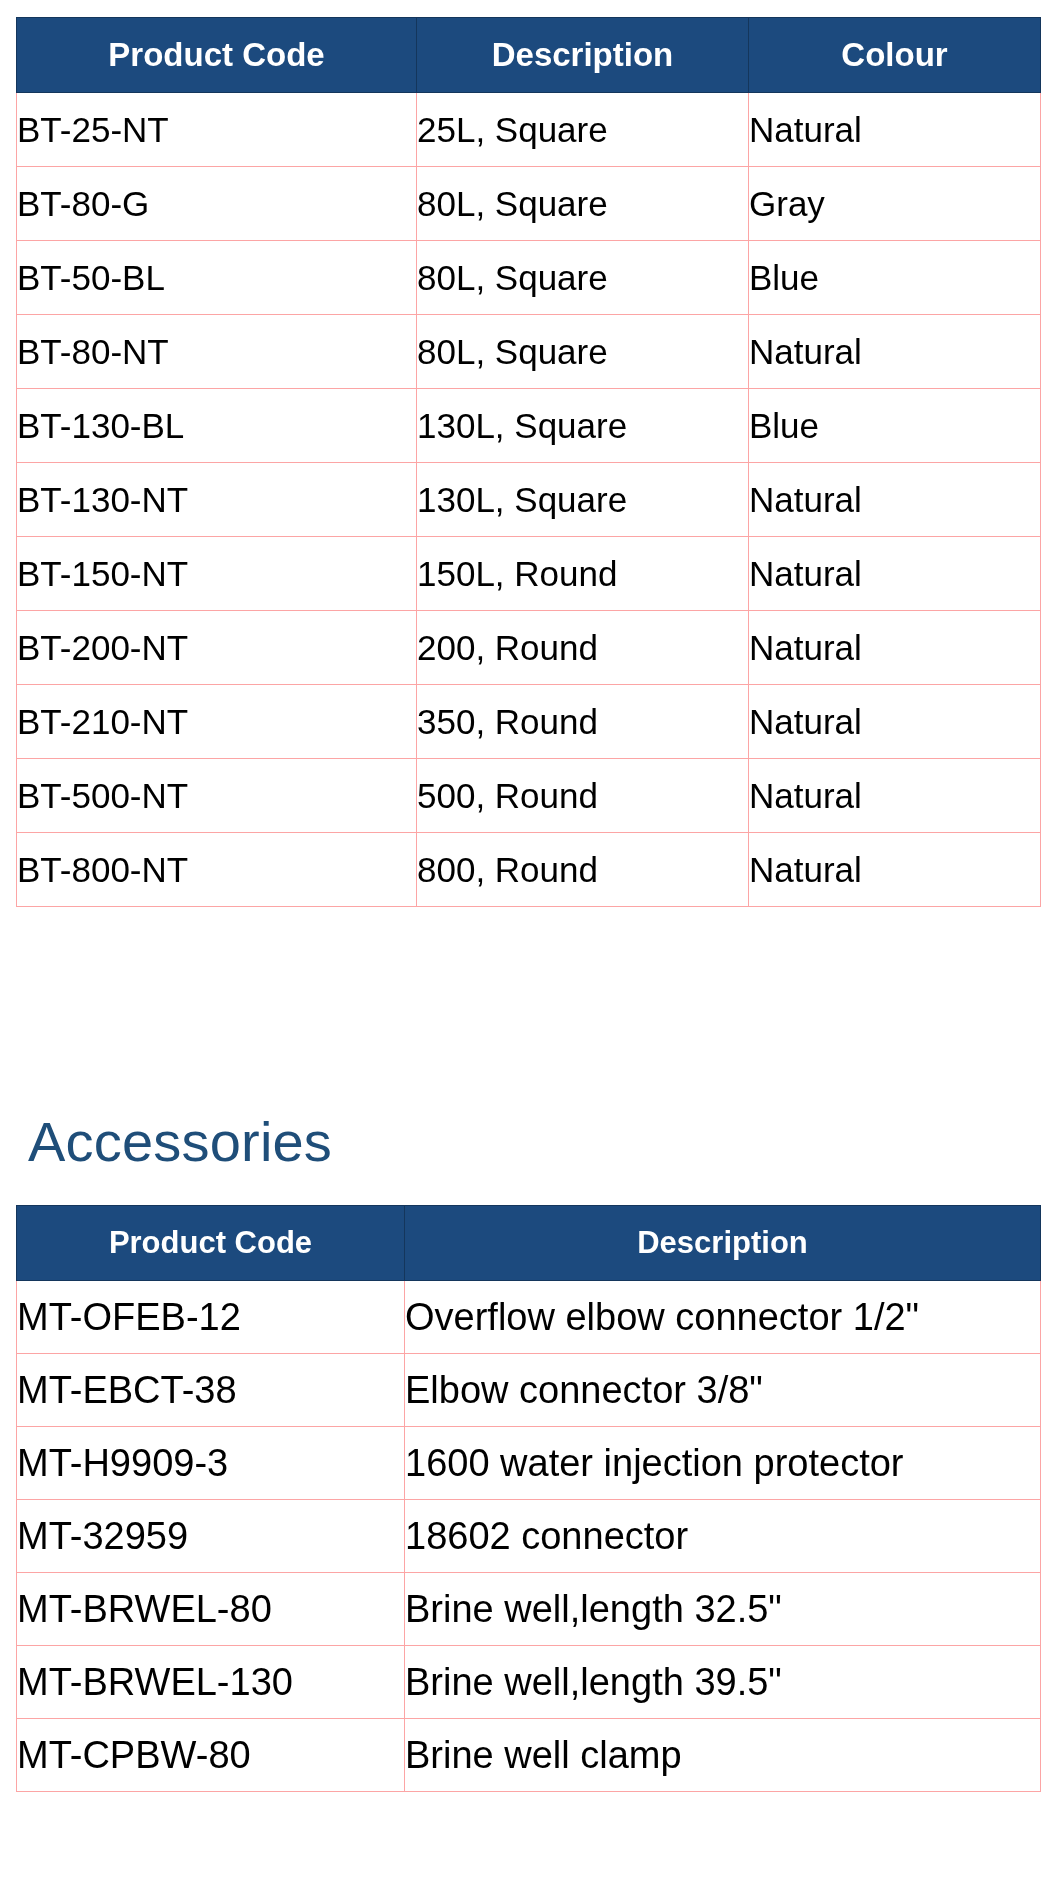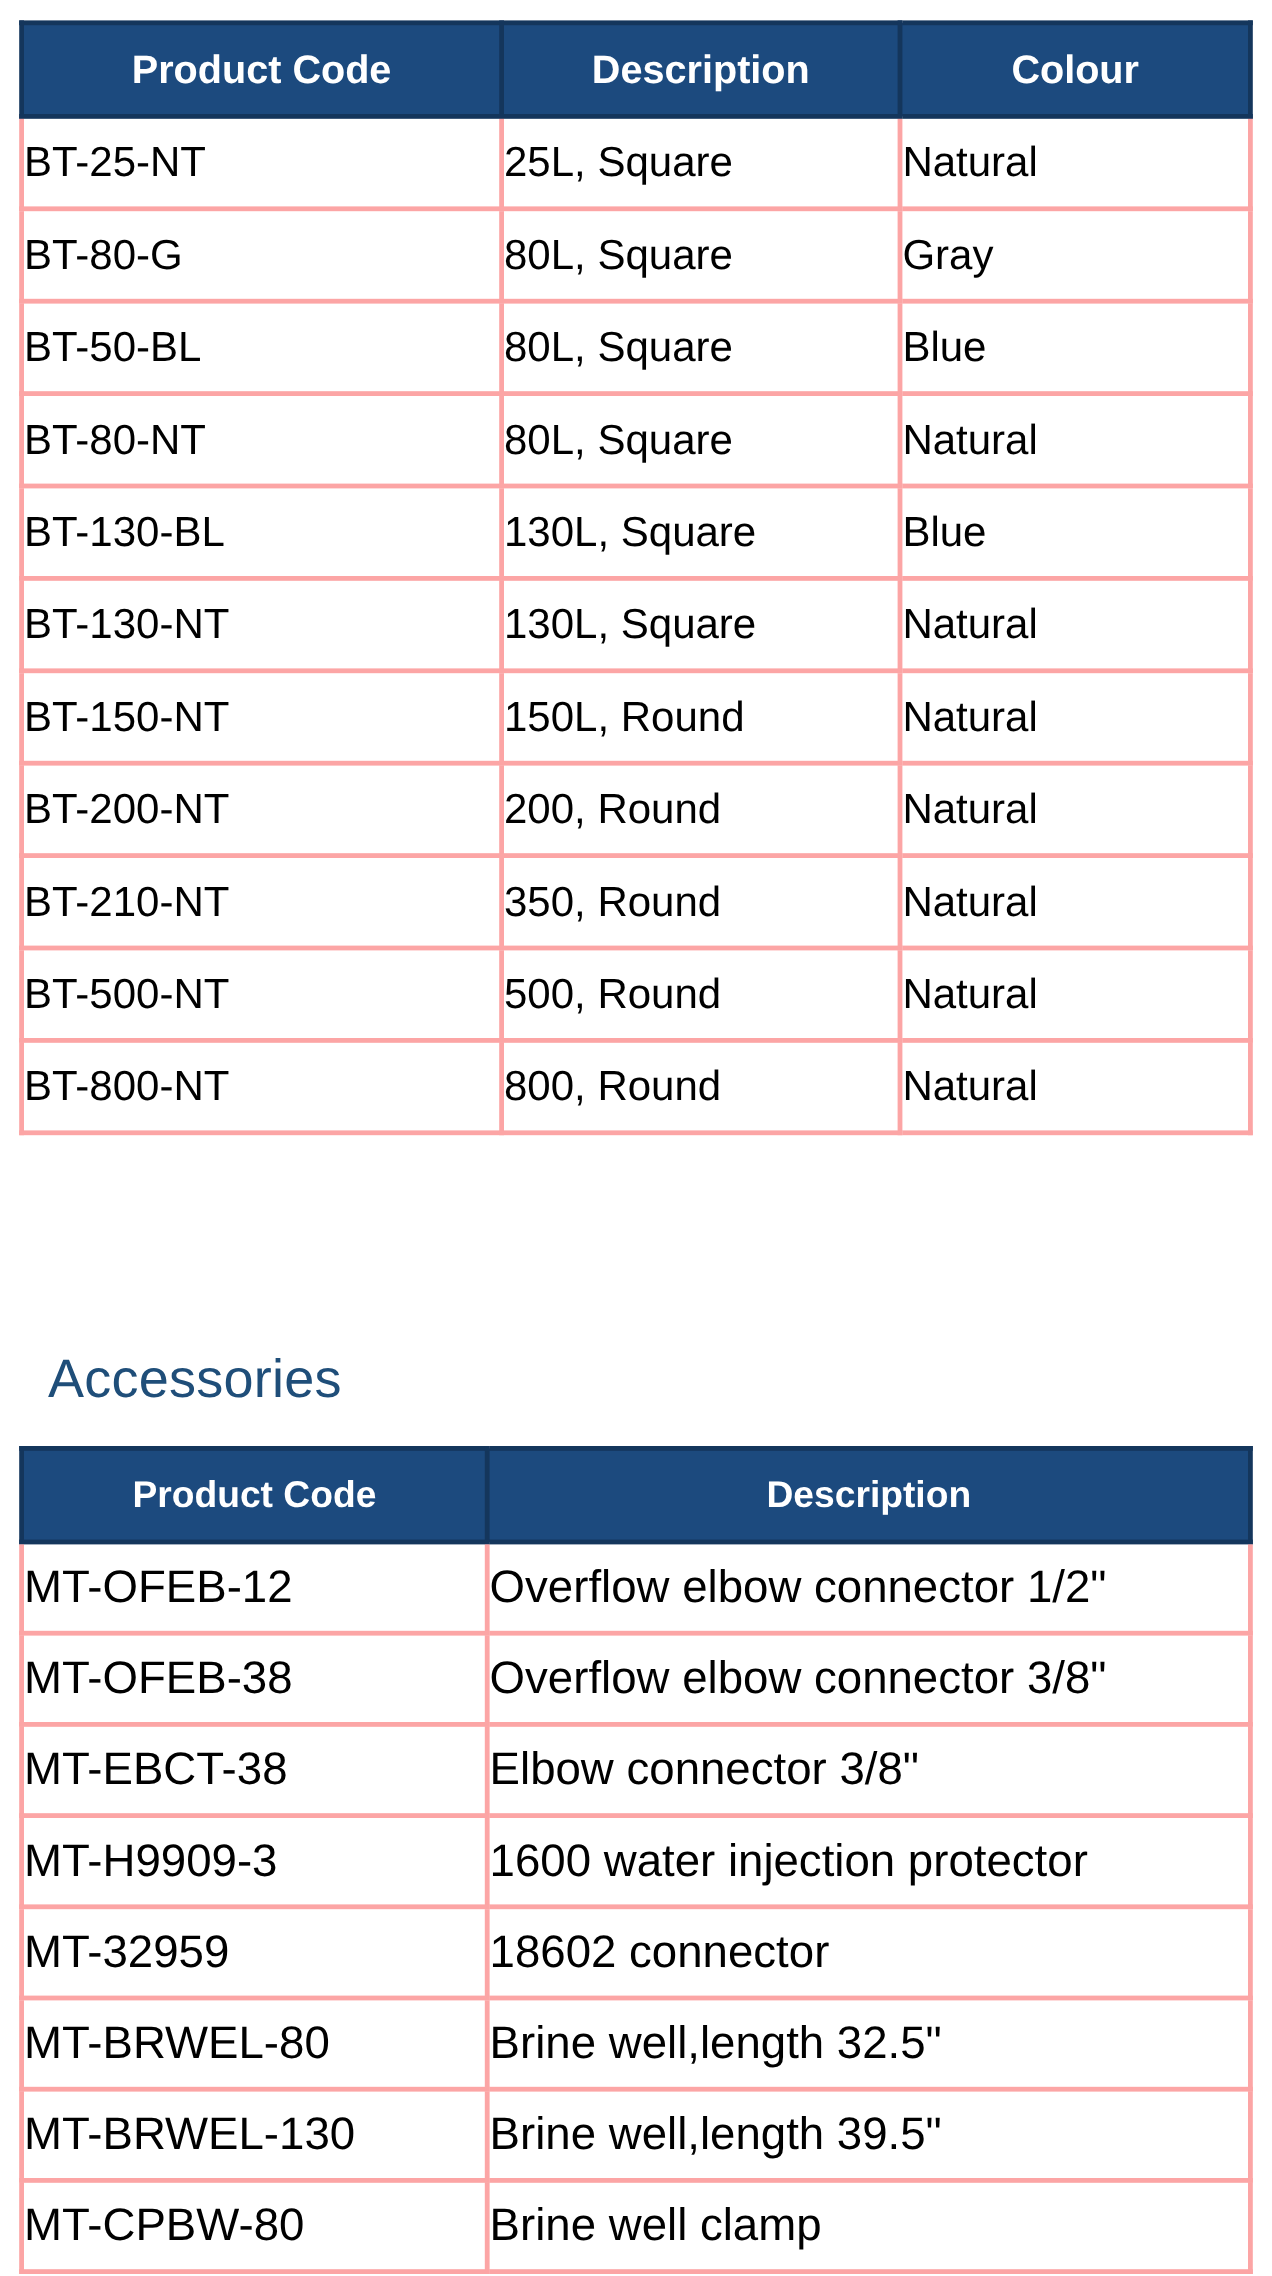--- a/index.html
+++ b/index.html
@@ -24,21 +24,21 @@
   }
 
   
   table.spec-table {
     border-collapse: collapse;
     table-layout: fixed;
     background: #ffffff;
   }
   table.spec-table th,
   table.spec-table td {
-    border: 4px solid #fca5a5;
+    border: 1px solid #fca5a5;
     vertical-align: middle;
     padding: 0;
     white-space: nowrap;
   }
   table.spec-table thead th {
     background: #1c4a7e;
     color: #ffffff;
     font-weight: bold;
     border-color: #14365c;
   }
@@ -54,26 +54,26 @@
   #products-table tbody td { height: 73px; font-size: 35px; }
   #products-table col.c-code { width: 400px; }
   #products-table col.c-desc { width: 332px; }
   #products-table col.c-col  { width: 292px; }
 
   
   #accessories-heading {
     position: absolute;
     left: 28px;
     top: 1114px;
-    font-size: 45px;
+    font-size: 56px;
     font-weight: normal;
     color: #1f4e79;
     letter-spacing: 0.2px;
     line-height: 1;
-    margin: 12px;
+    margin: 0;
   }
 
   
   #accessories-table {
     position: absolute;
     left: 16px;
     top: 1205px;
     width: 1024px;
   }
   #accessories-table thead th { height: 74px; font-size: 31px; }
@@ -170,24 +170,20 @@
         <th>Product Code</th>
         <th>Description</th>
       </tr>
     </thead>
     <tbody>
       <tr>
         <td>MT-OFEB-12</td>
         <td>Overflow elbow connector 1/2"</td>
       </tr>
       <tr>
-        <td>MT-OFEB-38</td>
-        <td>Overflow elbow connector 3/8"</td>
-      </tr>
-      <tr>
         <td>MT-EBCT-38</td>
         <td>Elbow connector 3/8"</td>
       </tr>
       <tr>
         <td>MT-H9909-3</td>
         <td>1600 water injection protector</td>
       </tr>
       <tr>
         <td>MT-32959</td>
         <td>18602 connector</td>

